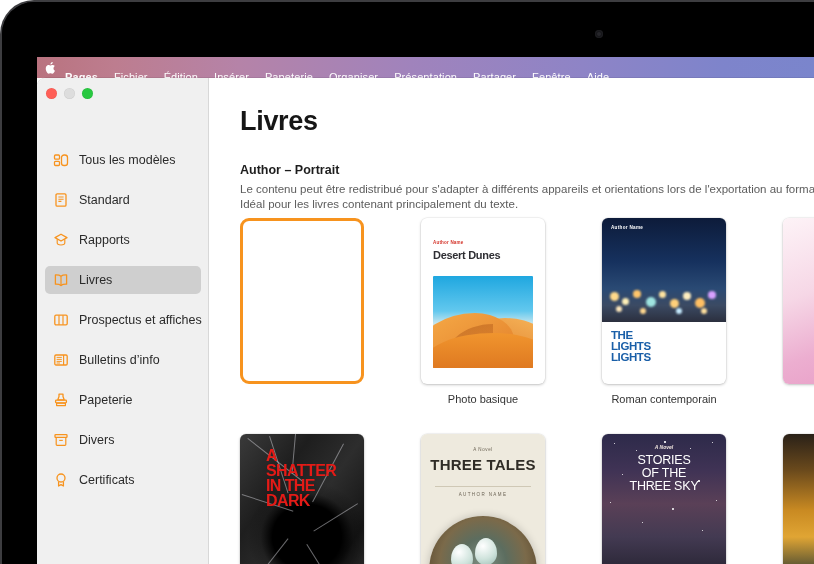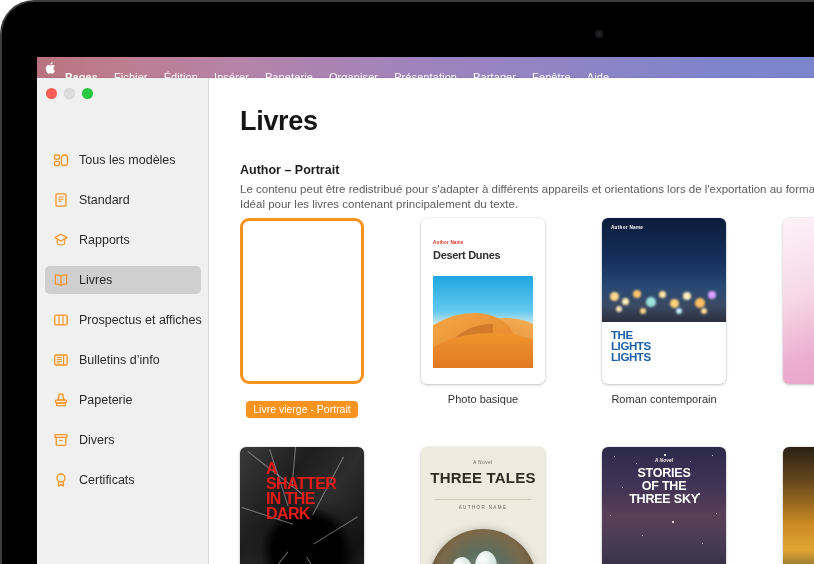--- a/index.html
+++ b/index.html
@@ -160,21 +160,21 @@
     background:radial-gradient(circle at 50% 42%, #7e8f82 0%, #5c6d5f 28%, #7b6a4a 52%, #5e4c31 74%, #473827 100%);
     box-shadow:0 0 9px rgba(0,0,0,.2); }
   .egg { position:absolute; border-radius:50% 50% 50% 50% / 58% 58% 42% 42%;
     background:radial-gradient(circle at 36% 30%, #ffffff, #cfe3dc 55%, #9cbdb4 100%); }
 
   
   .ns-bg { position:absolute; inset:0;
     background:linear-gradient(to bottom,#2d2a4a 0%,#403355 22%,#5a4057 42%,#433a52 62%,#2a2636 82%,#14121c 100%); }
   .star { position:absolute; background:#fff; border-radius:50%; }
   .ns-novel { position:absolute; top:10px; left:0; right:0; text-align:center; font-size:5px; color:#f0e6e0; font-style:italic; font-weight:bold; }
-  .ns-title { position:absolute; top:20px; left:0; right:0; text-align:center; color:#fff; font-weight:bold;
+  .ns-title { position:absolute; top:20px; left:0; right:0; text-align:center; color:#fff; font-weight:normal;
     font-size:12.5px; line-height:13px; letter-spacing:-.2px; }
   .pink-cover { position:absolute; inset:0; background:linear-gradient(160deg,#fdf3f7 0%,#f6d7e6 40%,#ecaed0 70%,#e79ac4 100%); }
   .orange-cover { position:absolute; inset:0; background:linear-gradient(to bottom,#2a2118 0%,#6b4a1c 22%,#c98a22 46%,#e0a534 62%,#2f3b33 86%,#1b2420 100%); }
 </style>
 </head>
 <body>
 
 <div id="laptop">
   <div id="bezel-inner">
     <div id="camera"></div>
@@ -298,23 +298,20 @@
           <div id="section-desc">Le contenu peut être redistribué pour s'adapter à différents appareils et orientations lors de l'exportation au format EPUB. Idéal pour les livres contenant principalement du texte.</div>
 
           <div id="grid">
 
             <div class="grid-row">
 
               <div class="cell">
                 <div class="thumb-wrap">
                   <div class="thumb blank"></div>
                 </div>
-                <div class="label-center">
-                  <span class="cell-label selected">Livre vierge - Portrait</span>
-                </div>
               </div>
 
               <div class="cell">
                 <div class="thumb-wrap">
                   <div class="thumb">
                     <div style="position:absolute;left:12px;top:22px;" class="cover-author-red">Author Name</div>
                     <div style="position:absolute;left:12px;top:31px;" class="cover-title-dark">Desert Dunes</div>
                     <div class="desert-img">
                       <div class="desert-sky"></div>
                       <div class="dune-b"></div>

